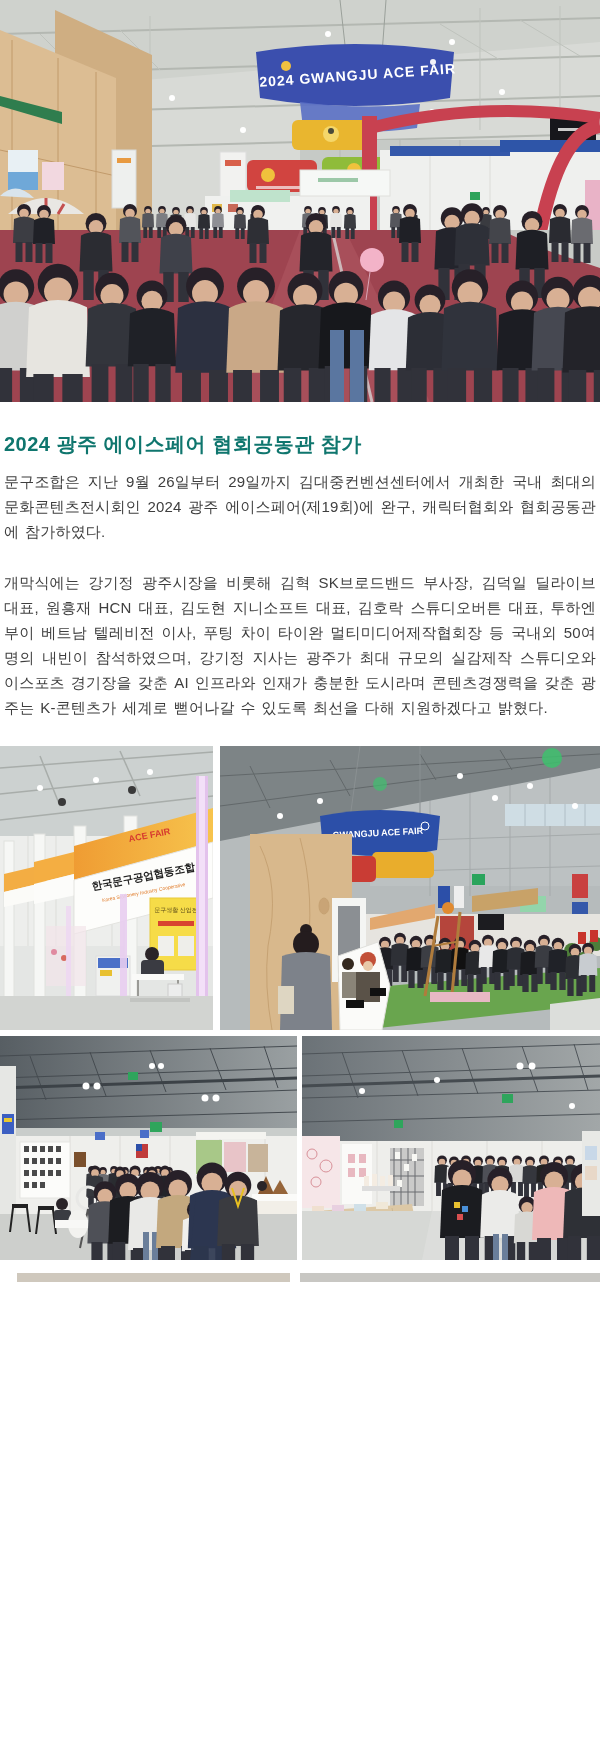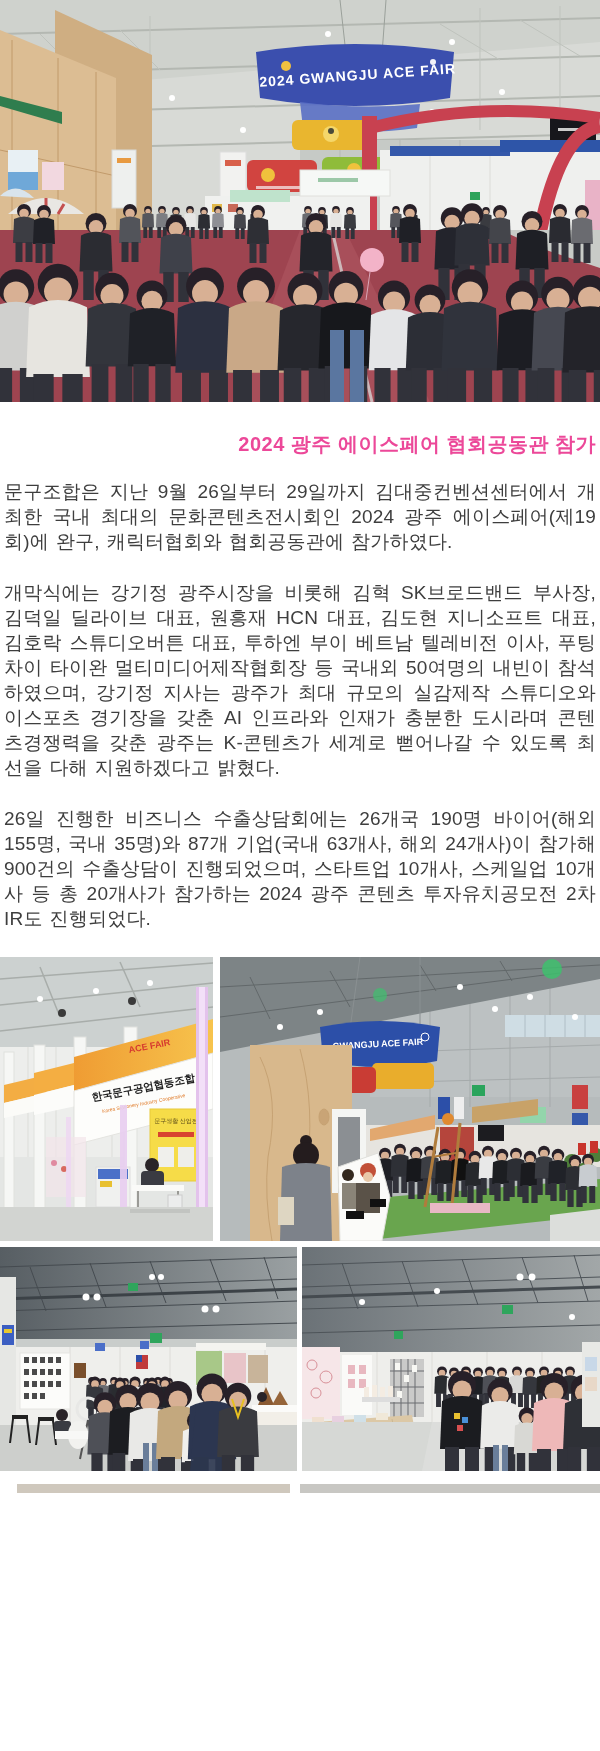--- a/index.html
+++ b/index.html
@@ -2,29 +2,29 @@
 <html lang="ko"><head>
 <meta charset="utf-8">
 <style>
   html,body{margin:0;padding:0;background:#ffffff;}
   body{width:600px;font-family:"Liberation Sans","DejaVu Sans",sans-serif;}
   .page{width:600px;background:#fff;overflow:hidden;}
   figure{margin:0;padding:0;line-height:0;}
   .hero{width:600px;height:402px;}
   .hero svg{display:block;}
   h1.article-title{
-    margin:29px 4px 22px;
+    margin:29px 4px 12px;
     font-size:20px;line-height:26px;
-    text-align:right;font-weight:bold;
-    color:#ec4899;letter-spacing:0.5px;
+    text-align:left;font-weight:bold;
+    color:#0f766e;letter-spacing:0.5px;
   }
   .body-text{padding:0 4px;}
   .body-text p{
     margin:0 0 26px;
-    font-size:19px;line-height:25px;
+    font-size:15px;line-height:25px;
     color:#3e3e3e;text-align:justify;
     word-spacing:1.5px;letter-spacing:0.2px;
   }
   .photo-row{display:flex;}
   .row2{margin-top:9px;gap:7px;}
   .row3{margin-top:6px;gap:5px;}
   .photo-row figure{flex:0 0 auto;}
   .sliver{margin-top:13px;height:9px;display:flex;}
   .sliver .sl-a{margin-left:17px;width:273px;height:9px;background:#cfc8bd;}
   .sliver .sl-b{margin-left:10px;width:300px;height:9px;background:#c8c7c3;}
@@ -239,21 +239,20 @@
         </g>
       </g>
     </svg>
   </figure>
 
   <h1 class="article-title">2024 광주 에이스페어 협회공동관 참가</h1>
 
   <div class="body-text">
     <p>문구조합은 지난 9월 26일부터 29일까지 김대중컨벤션센터에서 개최한 국내 최대의 문화콘텐츠전시회인 2024 광주 에이스페어(제19회)에 완구, 캐릭터협회와 협회공동관에 참가하였다.</p>
     <p>개막식에는 강기정 광주시장을 비롯해 김혁 SK브로드밴드 부사장, 김덕일 딜라이브 대표, 원흥재 HCN 대표, 김도현 지니소프트 대표, 김호락 스튜디오버튼 대표, 투하엔 부이 베트남 텔레비전 이사, 푸팅 차이 타이완 멀티미디어제작협회장 등 국내외 50여명의 내빈이 참석하였으며, 강기정 지사는 광주가 최대 규모의 실감제작 스튜디오와 이스포츠 경기장을 갖춘 AI 인프라와 인재가 충분한 도시라며 콘텐츠경쟁력을 갖춘 광주는 K-콘텐츠가 세계로 뻗어나갈 수 있도록 최선을 다해 지원하겠다고 밝혔다.</p>
-    <p>26일 진행한 비즈니스 수출상담회에는 26개국 190명 바이어(해외 155명, 국내 35명)와 87개 기업(국내 63개사, 해외 24개사)이 참가해 900건의 수출상담이 진행되었으며, 스타트업 10개사, 스케일업 10개사 등 총 20개사가 참가하는 2024 광주 콘텐츠 투자유치공모전 2차 IR도 진행되었다.</p>
   </div>
 
   <div class="photo-row row2">
 
     <figure>
       <svg width="213" height="284" viewBox="0 0 213 284">
         <rect width="213" height="284" fill="#e4e6e4"></rect>
         <rect width="213" height="90" fill="#ccd1d0"></rect>
         <g stroke="#a8adaa" stroke-width="1.5">
           <line x1="0" y1="22" x2="213" y2="6"></line>

